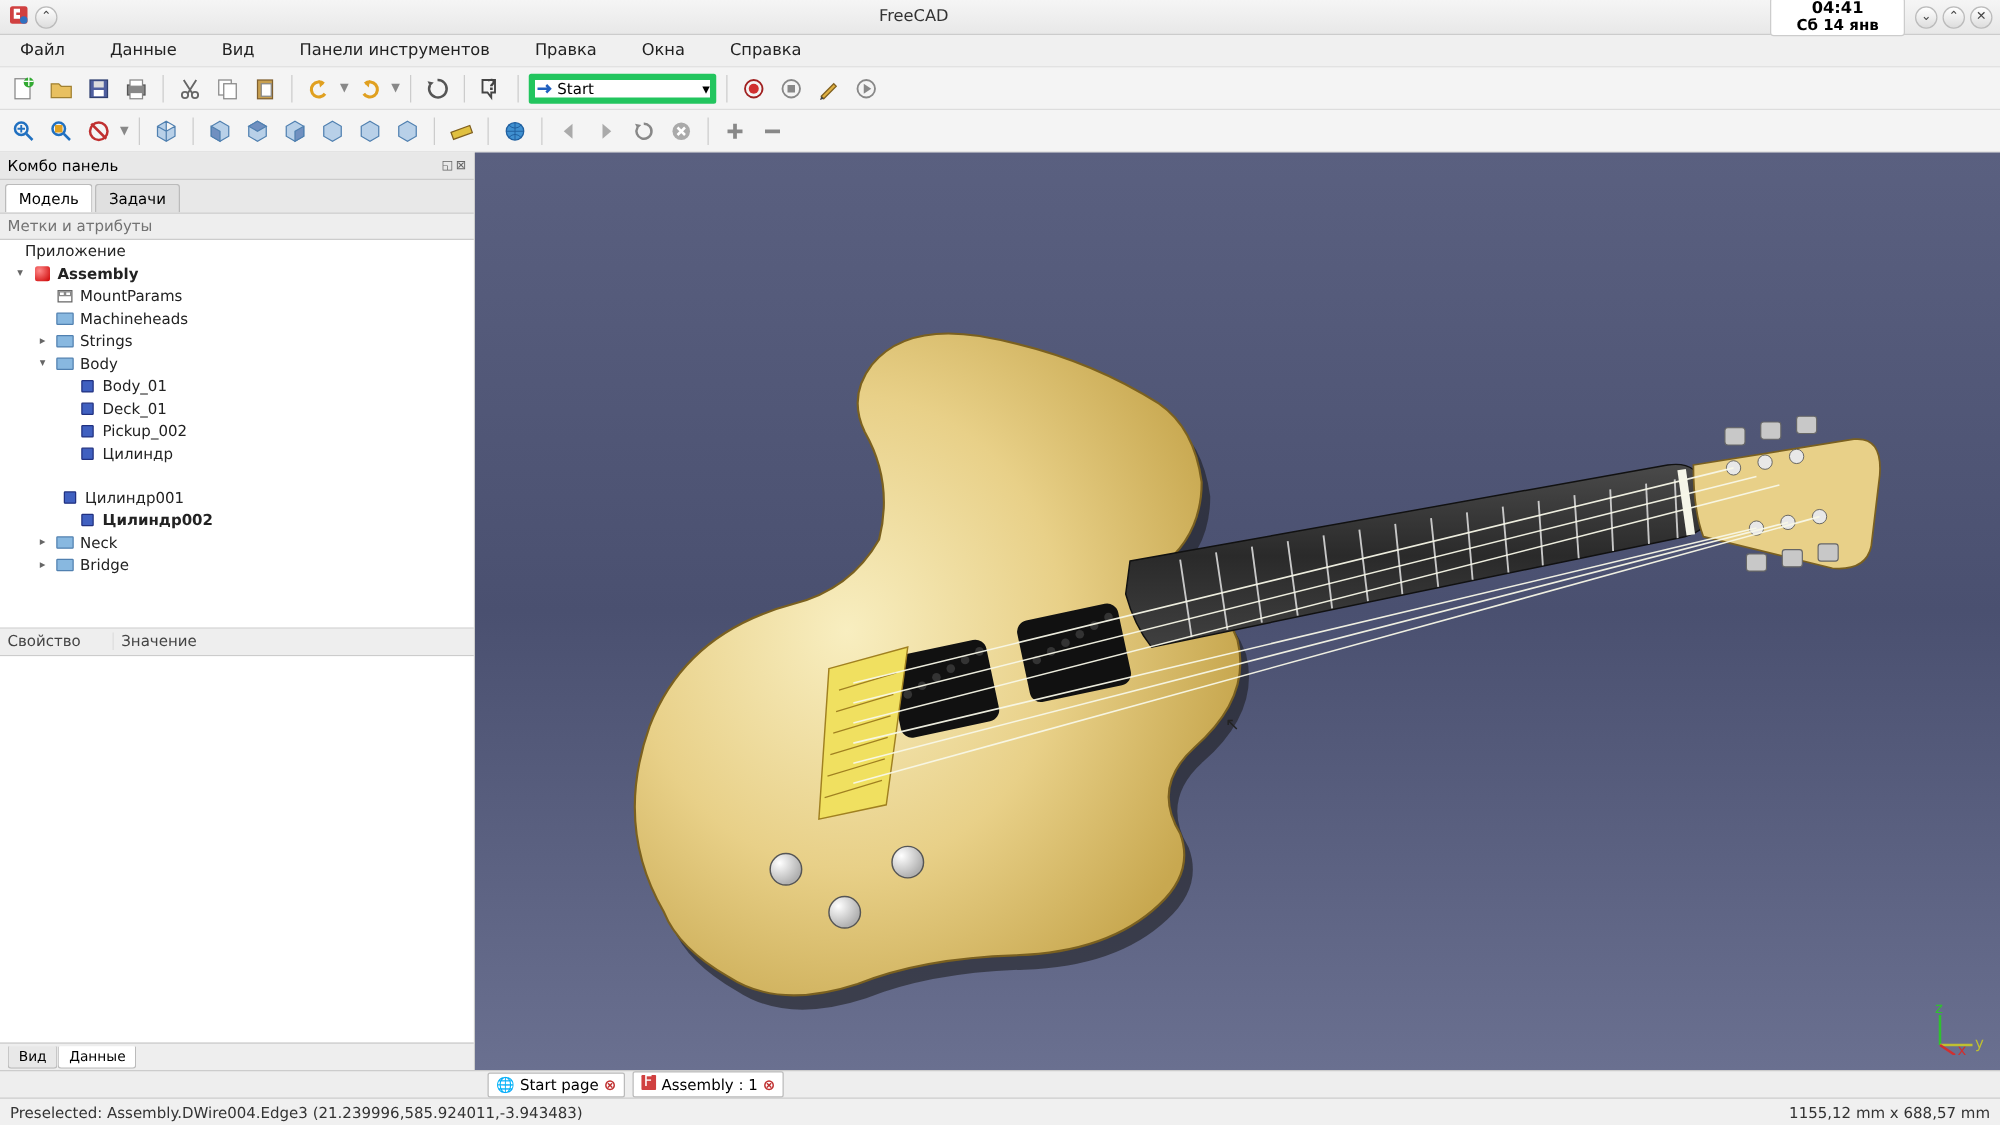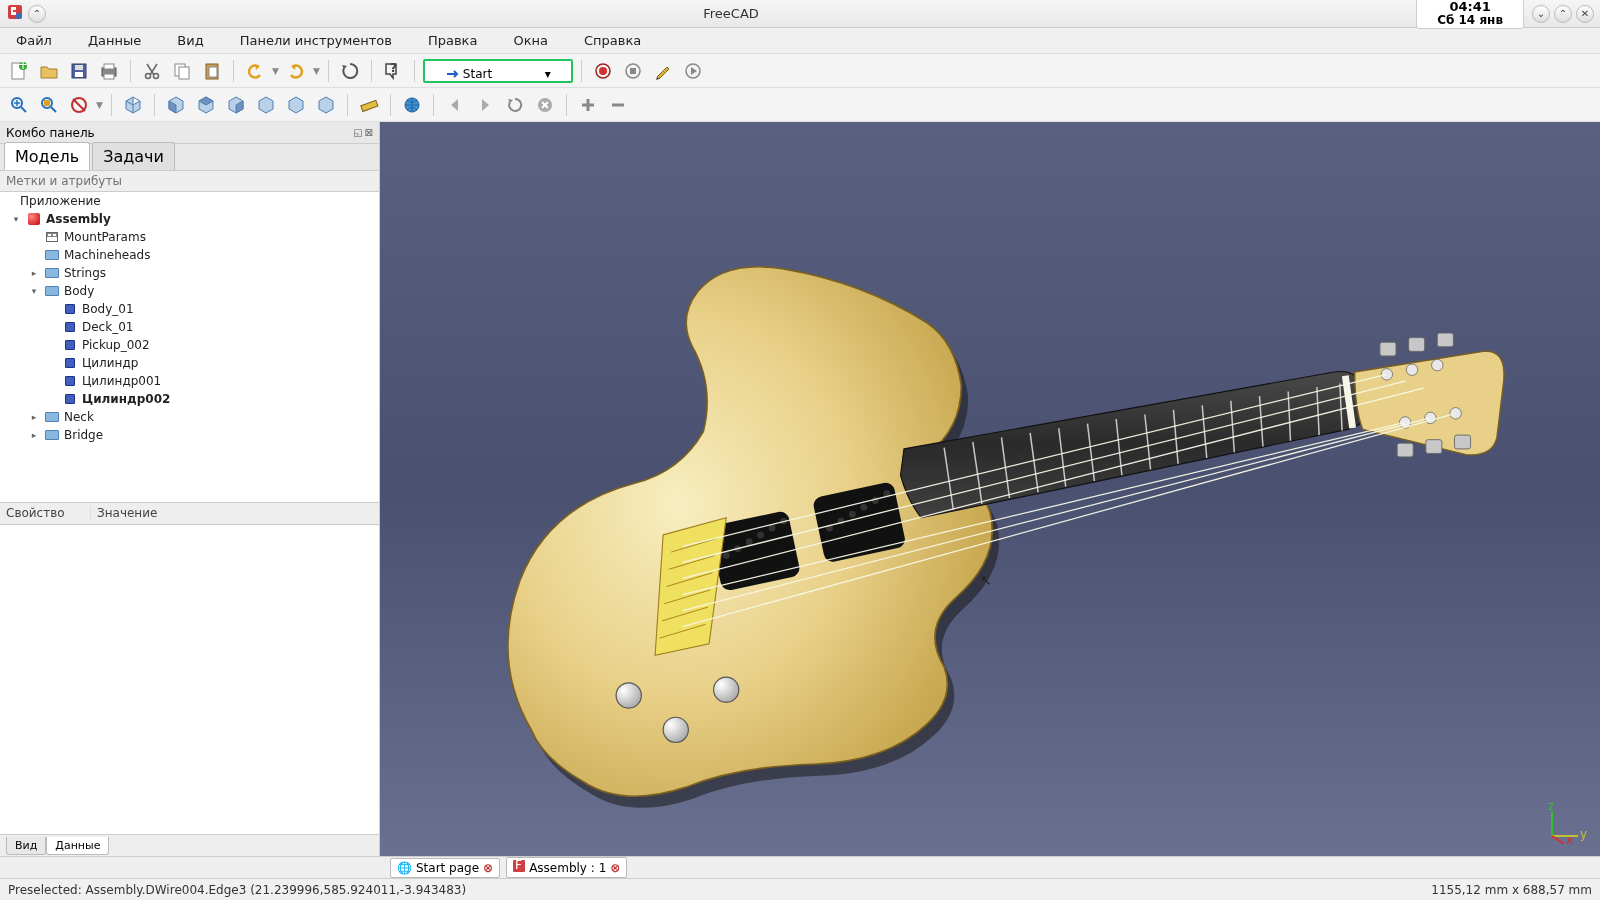--- a/index.html
+++ b/index.html
@@ -10,28 +10,28 @@
 .titlebar .clock { background: #fff; border: 1px solid #ccc; border-radius: 3px; padding: 1px 20px; text-align: center; line-height: 1.1; font-weight: bold; margin-right: 8px; }
 .titlebar .clock .time { font-size: 13px; }
 .titlebar .clock .date { font-size: 12px; font-weight: bold; }
 .titlebar .win-btns { display: flex; gap: 4px; }
 .win-btn { width: 18px; height: 18px; border: 1px solid #bbb; border-radius: 9px; background: linear-gradient(#fff,#ddd); display: flex; align-items: center; justify-content: center; font-size: 10px; color: #444; cursor: pointer; }
 .menubar { height: 26px; background: #f0f0f0; display: flex; align-items: center; padding: 0 8px; gap: 20px; border-bottom: 1px solid #ddd; }
 .menubar .menu-item { padding: 4px 8px; cursor: pointer; font-size: 13px; color: #222; }
 .toolbar { height: 34px; background: #f4f4f4; display: flex; align-items: center; padding: 0 6px; gap: 4px; border-bottom: 1px solid #ddd; }
 .tool-btn { width: 26px; height: 26px; display: flex; align-items: center; justify-content: center; border: 1px solid transparent; border-radius: 3px; cursor: pointer; }
 .tool-sep { width: 1px; height: 22px; background: #ccc; margin: 0 4px; }
-.workbench-select { width: 150px; height: 24px; border: 2px solid #22c55e; border-radius: 2px; background: #fff; display: flex; align-items: flex-end; padding: 0 20px; gap: 4px; cursor: pointer; font-size: 12px; }
+.workbench-select { width: 150px; height: 24px; border: 5px solid #22c55e; border-radius: 2px; background: #fff; display: flex; align-items: flex-start; padding: 0 0; gap: 4px; cursor: pointer; font-size: 12px; }
 .workbench-select .chev { margin-left: auto; }
 .main-area { display: flex; height: calc(900px - 28px - 26px - 34px - 34px - 22px - 22px); }
 .side-panel { width: 380px; background: #f0f0f0; border-right: 1px solid #ccc; display: flex; flex-direction: column; }
 .side-title { height: 22px; background: #e8e8e8; border-bottom: 1px solid #ccc; display: flex; align-items: center; padding: 0 6px; font-size: 12px; }
 .side-title .right-icons { margin-left: auto; display: flex; gap: 2px; }
 .tabs { height: 26px; display: flex; align-items: flex-end; padding: 0 4px; background: #e8e8e8; }
-.tab { padding: 4px 10px; border: 1px solid #bbb; border-bottom: none; border-radius: 3px 3px 0 0; background: #e0e0e0; margin-right: 2px; cursor: pointer; font-size: 16px; }
+.tab { padding: 4px 10px; border: 1px solid #bbb; border-bottom: none; border-radius: 3px 3px 0 0; background: #e0e0e0; margin-right: 2px; cursor: pointer; font-size: 12px; }
 .tab.active { background: #fff; }
 .tree-header { height: 22px; background: #eee; border-top: 1px solid #ccc; border-bottom: 1px solid #ccc; padding: 0 6px; display: flex; align-items: center; font-size: 12px; color: #737373; }
 .tree { flex: 1; background: #fff; overflow: auto; border-bottom: 1px solid #ccc; }
 .tree-row { display: flex; align-items: center; height: 18px; padding-left: 6px; cursor: pointer; font-size: 12px; color: #222; white-space: nowrap; }
 .tree-row .twisty { width: 12px; text-align: center; color: #666; font-size: 9px; }
 .tree-row .icon { width: 16px; height: 14px; margin: 0 4px; display: flex; align-items: center; justify-content: center; }
 .tree-row.bold { font-weight: bold; }
 .prop-header { height: 22px; background: #eee; border-bottom: 1px solid #ccc; display: flex; align-items: center; font-size: 12px; color: #444; }
 .prop-header .col1 { width: 90px; padding-left: 6px; }
 .prop-header .col2 { flex: 1; padding-left: 6px; border-left: 1px solid #ddd; }
@@ -387,21 +387,21 @@
             </span>
             <span>Pickup_002</span>
           </div>
           <div class="tree-row" style="padding-left: 46px;">
             <span class="twisty"></span>
             <span class="icon">
               <span class="box-ic"></span>
             </span>
             <span>Цилиндр</span>
           </div>
-          <div class="tree-row" style="padding-left: 46px;">
+          <div class="tree-row" style="padding-left: 32px; margin-top: 17px;">
             <span class="twisty"></span>
             <span class="icon">
               <span class="box-ic"></span>
             </span>
             <span>Цилиндр001</span>
           </div>
           <div class="tree-row bold" style="padding-left: 46px;">
             <span class="twisty"></span>
             <span class="icon">
               <span class="box-ic"></span>

